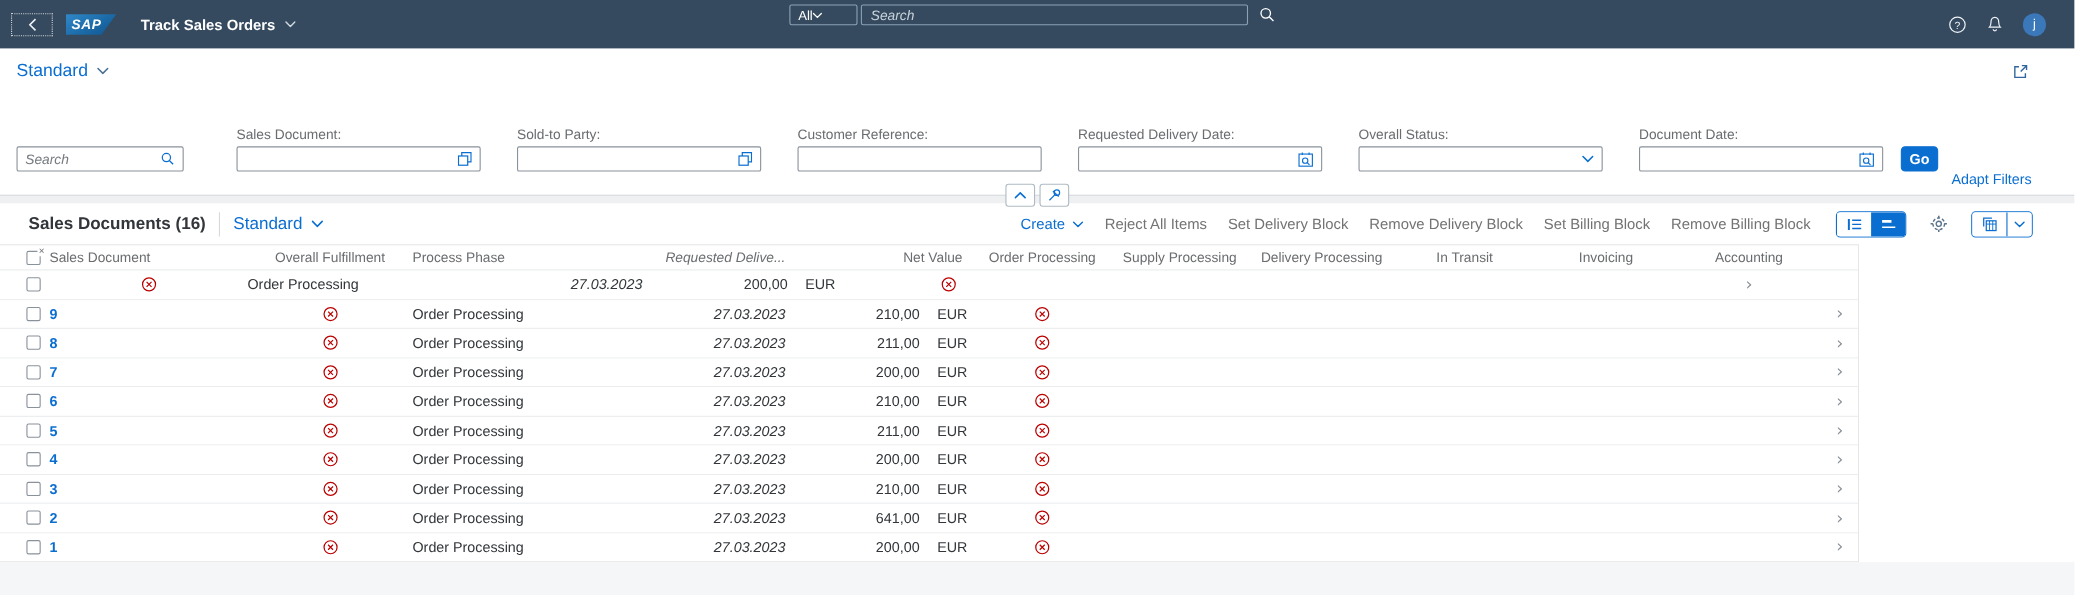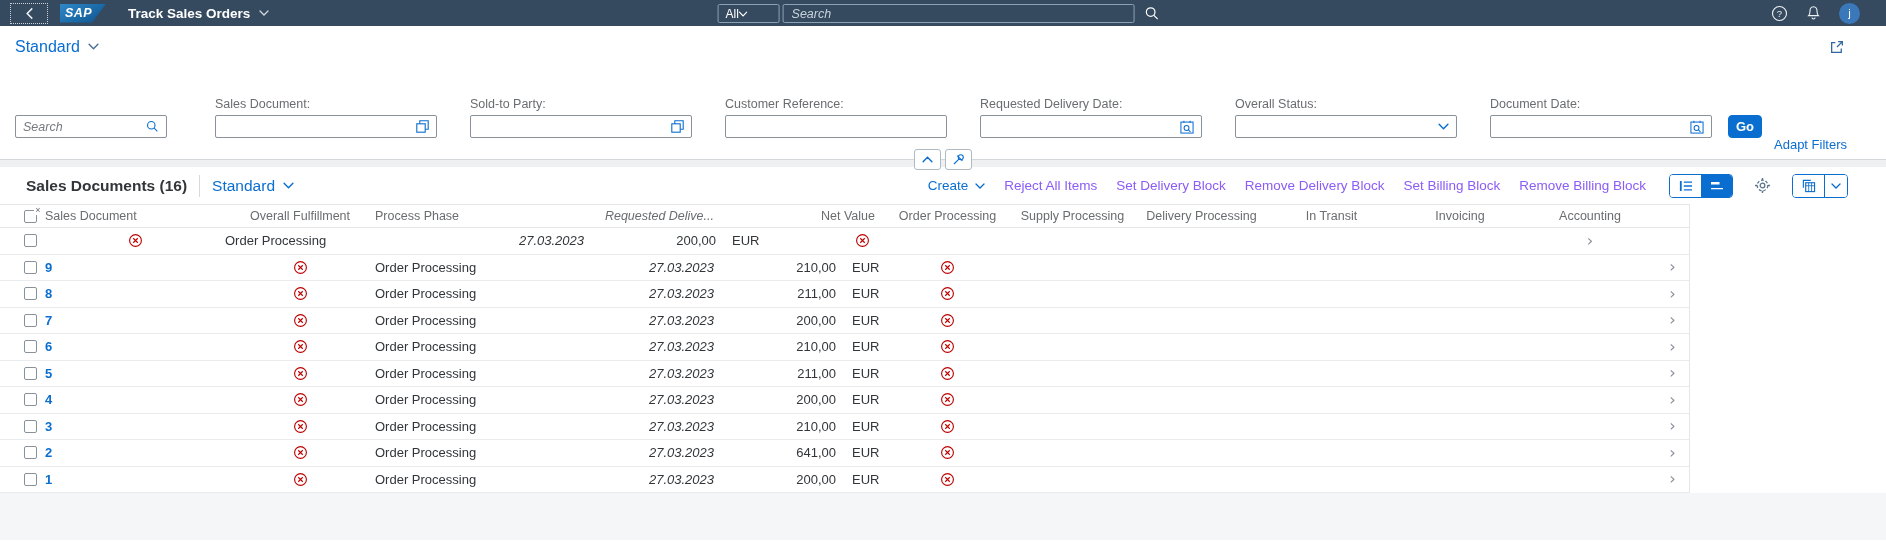--- a/index.html
+++ b/index.html
@@ -7,21 +7,21 @@
   body {
     font-family: "Liberation Sans", sans-serif;
     background: #ffffff;
     color: #32363a;
     overflow: hidden;
   }
   .app { width: 1886px; height: 541px; position: relative; background:#fff; }
 
   
   .shellbar {
-    height: 26px; background: #354a5f; color: #fff;
+    height: 44px; background: #354a5f; color: #fff;
     display: flex; align-items: center; padding: 0 12px 0 10px; position: relative;
   }
   .back-btn {
     display: flex; align-items: center; justify-content: center;
     width: 38px; height: 21px; border: 1px dotted rgba(255,255,255,.75);
     color: #eaf0f5; cursor: pointer; background: transparent;
   }
   .sap-logo {
     margin-left: 12px; width: 46px; height: 19px;
     background: linear-gradient(150deg, #3088c8 0%, #1b6aa8 55%, #0f538b 100%);
@@ -83,21 +83,21 @@
 
   .bar-gap { height: 7px; background: #eef0f2; }
 
   
   .table-section { background: #fff; }
   .tbl-toolbar { height: 37px; display: flex; align-items: center; padding: 0 38px 0 26px; }
   .tbl-title { font-size: 15.5px; font-weight: 700; color: #32363a; }
   .tbl-variant { margin-left: 12px; padding-left: 12px; border-left: 1px solid #d9d9d9; color: #0a6ed1; font-size: 15.5px; display: flex; align-items: center; gap: 8px; cursor: pointer; height: 22px; }
   .tbl-actions { margin-left: auto; display: flex; align-items: center; gap: 19px; }
   .tb-btn { background: none; border: none; font-size: 13.5px; font-family: "Liberation Sans", sans-serif; color: #0a6ed1; cursor: pointer; display: flex; align-items: center; gap: 7px; white-space: nowrap; }
-  .tb-btn.disabled { color: #8b5cf6; cursor: default; }
+  .tb-btn.disabled { color: #737373; cursor: default; }
   .seg-group { display: flex; border: 1px solid #0a6ed1; border-radius: 4px; overflow: hidden; margin-left: 4px; }
   .seg-btn { width: 31px; height: 22px; background: #fff; color: #0a6ed1; border: none; display: flex; align-items: center; justify-content: center; cursor: pointer; }
   .seg-btn.active { background: #0a6ed1; color: #fff; }
   .gear-btn { background: none; border: none; color: #5b738b; cursor: pointer; display: flex; align-items: center; margin: 0 2px; }
   .export-group { display: flex; border: 1px solid #0a6ed1; border-radius: 4px; overflow: hidden; }
   .export-btn { width: 31px; height: 22px; background: #fff; color: #0a6ed1; border: none; display: flex; align-items: center; justify-content: center; cursor: pointer; }
   .export-chv { width: 23px; height: 22px; background: #fff; color: #0a6ed1; border: none; border-left: 1px solid #0a6ed1; display: flex; align-items: center; justify-content: center; cursor: pointer; }
 
   .tbl-body { width: 1690px; border-right: 1px solid #e4e6e8; }
   .thead {

